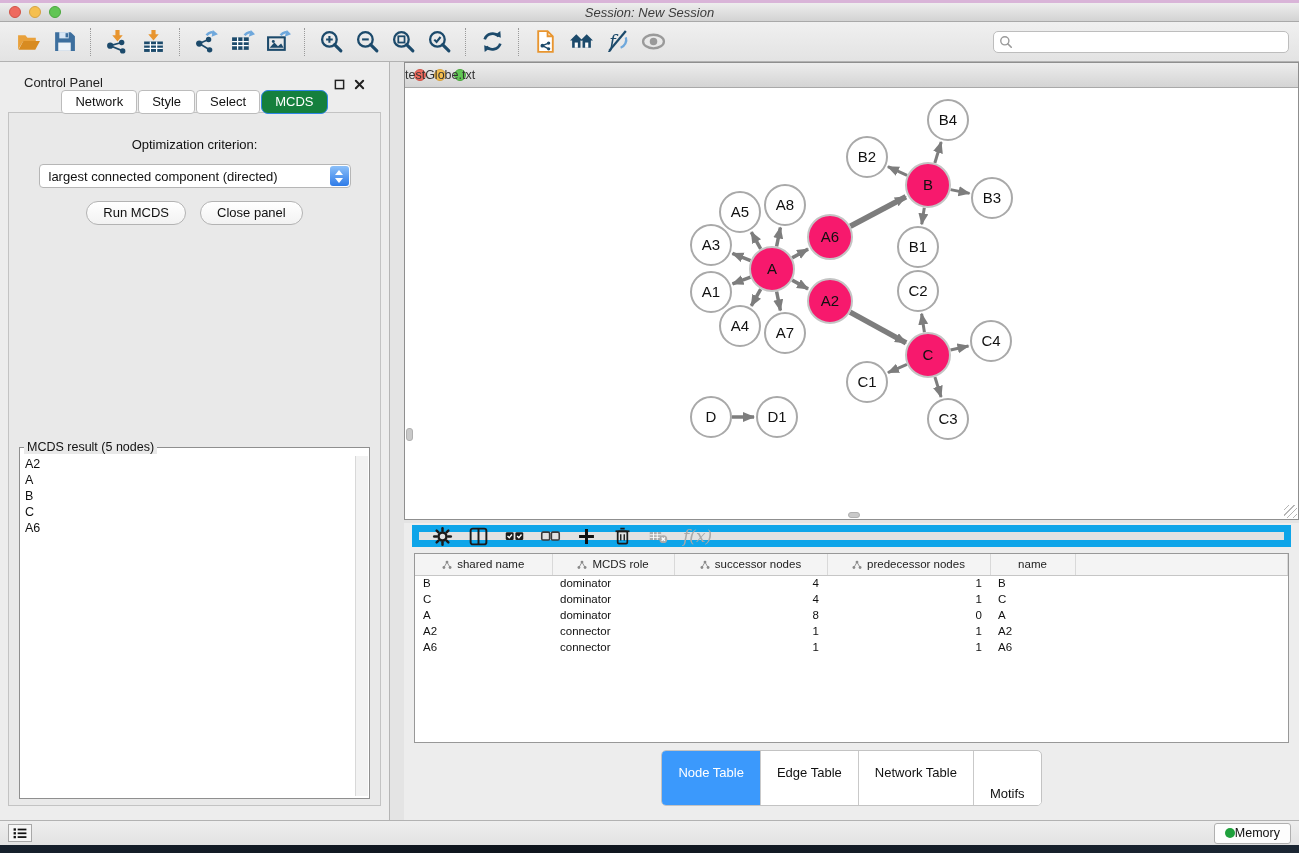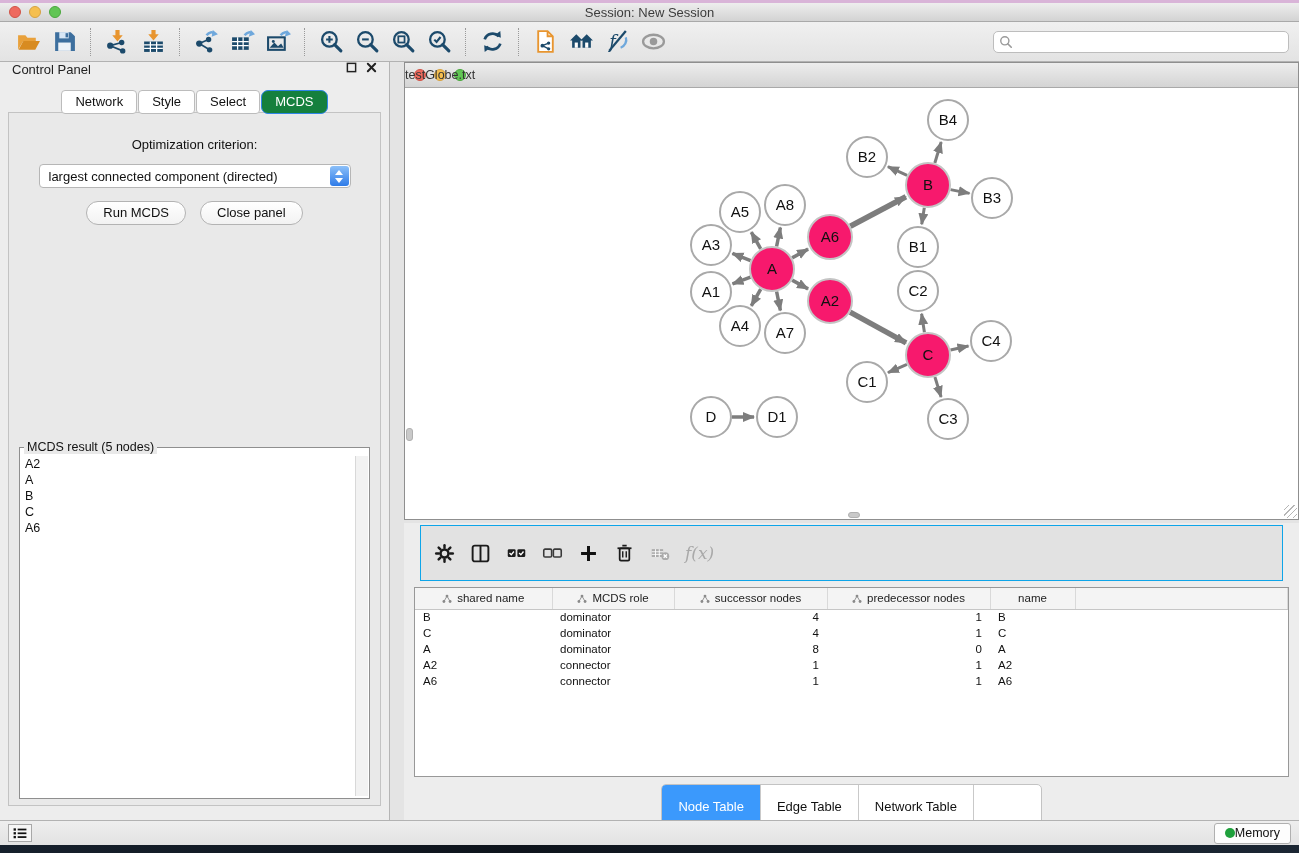--- a/index.html
+++ b/index.html
@@ -7,21 +7,21 @@
   .screen {
     position: relative; width: 1299px; height: 853px; overflow: hidden;
     font-family: "Liberation Sans", sans-serif; background:#e4e4e4;
     -webkit-font-smoothing: antialiased;
   }
   
   .menustrip { position:absolute; left:0; top:0; width:100%; height:3px; background:#d9b4d8; }
   .titlebar {
     position:absolute; left:0; top:3px; width:100%; height:19px;
     background:linear-gradient(#eeeeee,#d3d3d3); border-bottom:1px solid #a9a9a9;
-    display:flex; align-items:center;
+    display:flex; align-items:center;font-style:italic;
   }
   .tl-group { display:flex; gap:8px; margin-left:9px; }
   .tl { width:12px; height:12px; border-radius:50%; }
   .tl.red { background:#ee6a5f; border:1px solid #d05347; }
   .tl.yellow { background:#f5bf4f; border:1px solid #d6a243; }
   .tl.green { background:#61c554; border:1px solid #4aa73d; }
   .titlebar .title { position:absolute; left:0; right:0; text-align:center; font-size:13px; color:#3c3c3c; }
   
   .toolbar {
     position:absolute; left:0; top:22px; width:100%; height:40px;
@@ -36,21 +36,21 @@
   .search-input {
     width:296px; height:22px; border:1px solid #bdbdbd; border-radius:5px; background:#fff;
     padding:0 6px 0 24px; font-size:12px; font-family:"Liberation Sans",sans-serif; outline:none;
   }
   .search-icon { position:absolute; left:6px; top:4px; width:14px; height:14px; }
   
   .control-panel {
     position:absolute; left:0; top:62px; width:390px; height:758px;
     background:#ededed; border-right:1px solid #b5b5b5;
   }
-  .panel-header { height:28px; display:flex; align-items:flex-start; padding:0 12px; }
+  .panel-header { height:28px; display:flex; align-items:flex-end; padding:0 24px; }
   .panel-title { font-size:13px; color:#222; }
   .panel-header-icons { margin-left:auto; display:flex; gap:9px; align-items:center; }
   .mini-icon svg { width:11px; height:11px; display:block; }
   .cp-tabs { position:relative; z-index:2; display:flex; justify-content:center; gap:1px; }
   .cp-tab {
     font-size:13px; padding:3px 13px 4px; background:#fff; color:#111;
     border:1px solid #bcbcbc; border-radius:4px;
   }
   .cp-tab.active { background:#15803d; border-color:#2f86e8; color:#fff;border-radius:7px; }
   .cp-content {
@@ -104,21 +104,21 @@
   .nw-canvas svg { position:absolute; left:0; top:0; }
   .v-scroll-thumb { position:absolute; left:1px; top:340px; width:7px; height:13px; background:#c9c9c9; border:1px solid #b0b0b0; border-radius:3px; }
   .h-scroll-thumb { position:absolute; left:443px; bottom:1px; width:12px; height:6px; background:#c9c9c9; border:1px solid #b0b0b0; border-radius:3px; }
   .resize-grip {
     position:absolute; right:1px; bottom:1px; width:13px; height:13px;
     background:repeating-linear-gradient(135deg, transparent 0 3px, #b5b5b5 3px 4px);
   }
   
   .table-panel { position:absolute; left:404px; top:523px; width:895px; height:297px; background:#ededed; }
   .tp-toolbar {
-    margin:2px 16px 0; height:56px; background:#e2e2e2; border:1px solid #0ea5e9;
+    margin:2px 8px 0; height:22px; background:#e2e2e2; border:7px solid #0ea5e9;
     display:flex; align-items:center; padding:0 8px; gap:6px;
   }
   .tp-btn { width:30px; height:30px; display:flex; align-items:center; justify-content:center; }
   .tp-btn svg { width:21px; height:21px; }
   .fx-label { font-size:17px; color:#a9a9a9; font-style:italic; font-family:"DejaVu Serif", serif; margin-left:4px; }
   .tp-table-wrap { margin:6px 10px 0; height:190px; background:#fff; border:1px solid #989898; overflow:hidden; }
   table.data { border-collapse:collapse; width:100%; table-layout:fixed; }
   table.data th {
     height:21px; background:#f4f4f4; border-bottom:1px solid #c6c6c6; border-right:1px solid #d9d9d9;
     font-weight:normal; font-size:11.5px; color:#222; padding:0 4px; white-space:nowrap;

